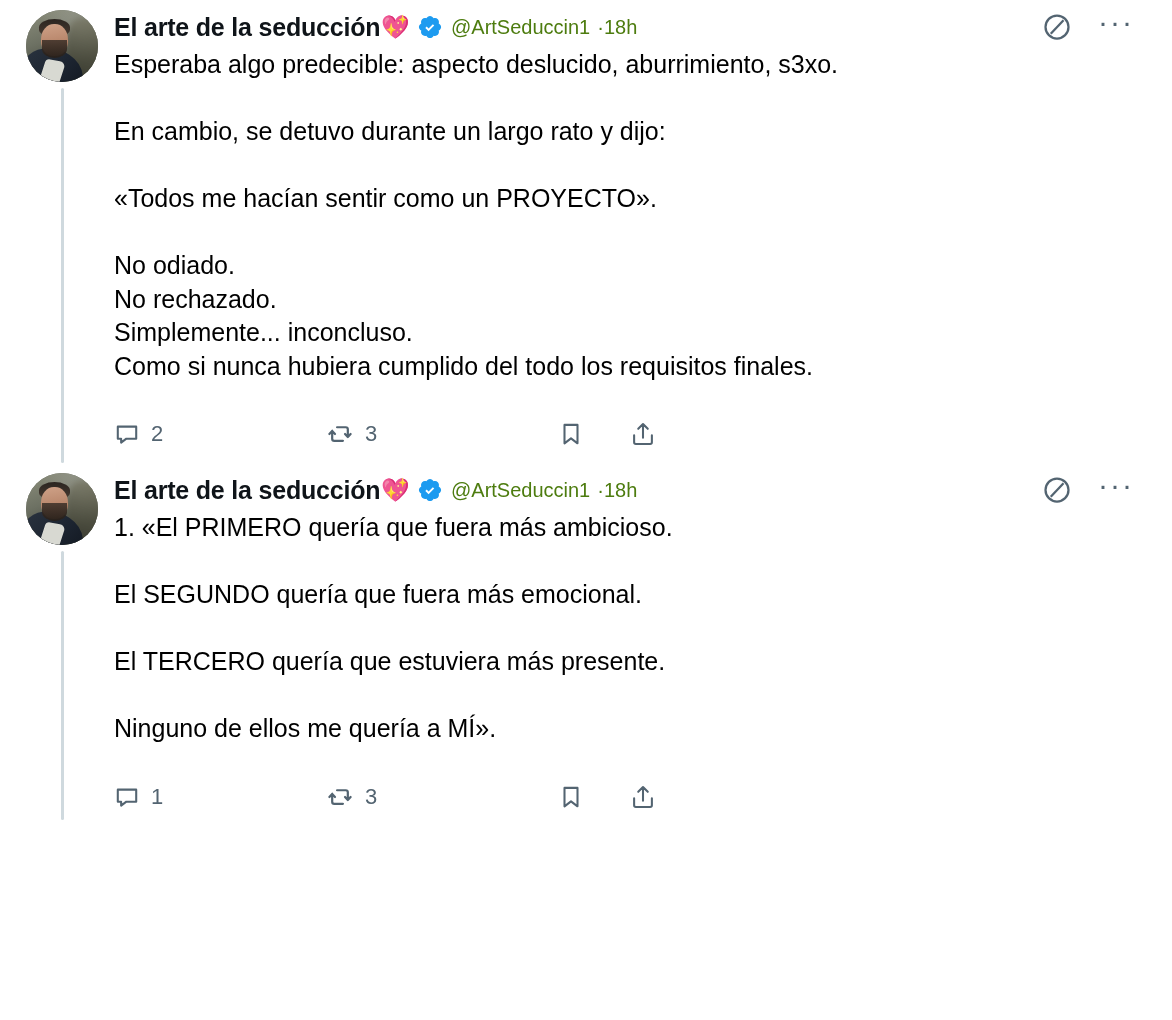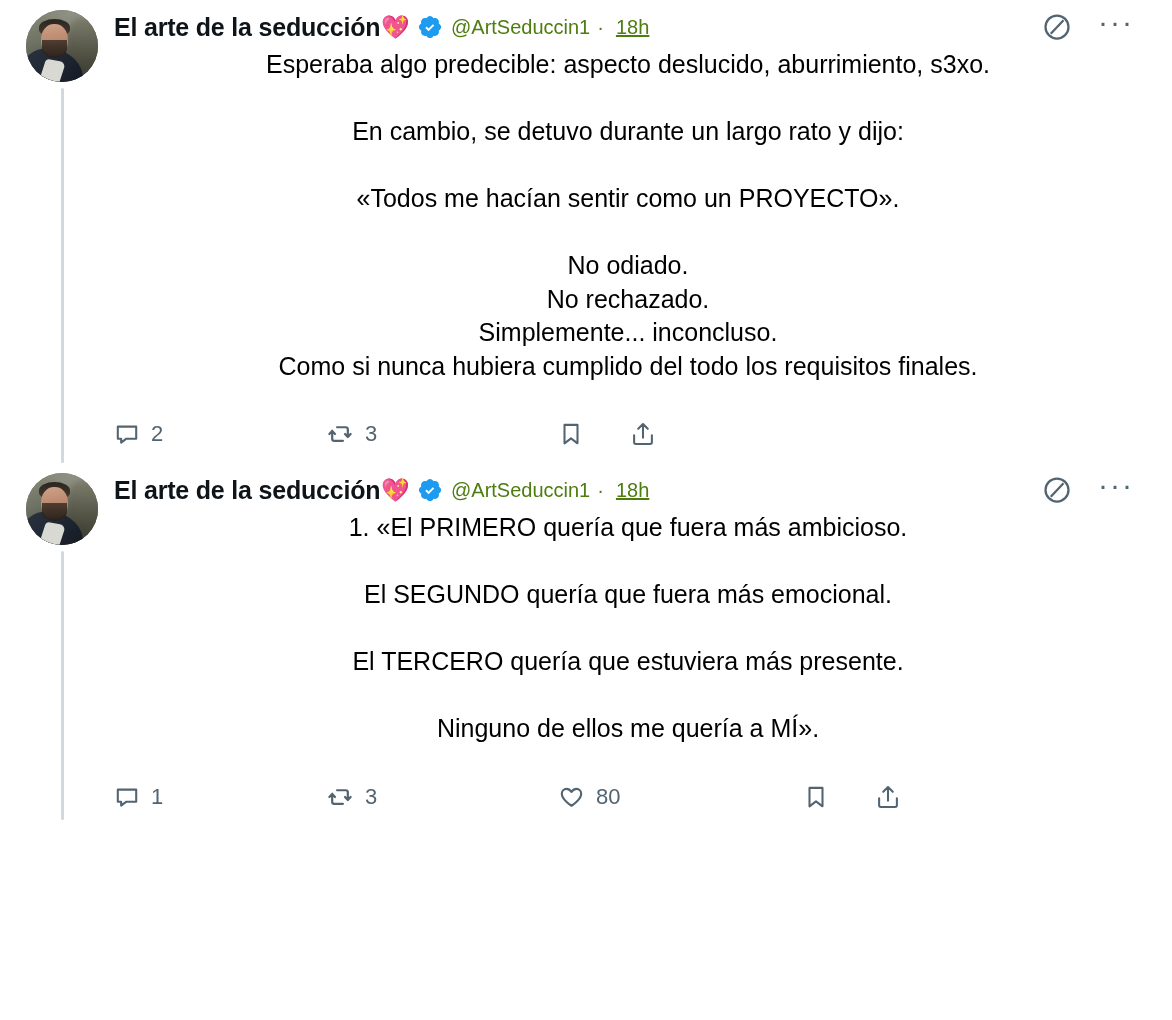--- a/index.html
+++ b/index.html
@@ -11,21 +11,20 @@
   body {
     width: 1172px;
     height: 1020px;
     font-family: "Liberation Sans", sans-serif;
     color: #0f1419;
     overflow: hidden;
   }
   .thread {
     position: relative;
     width: 1172px;
-    text-align: center;
   }
   .tweet {
     position: relative;
     display: flex;
     padding: 10px 20px 0 20px;
   }
   .gutter {
     position: relative;
     width: 84px;
     flex: 0 0 84px;
@@ -142,21 +141,21 @@
     margin-left: 7px;
     display: inline-flex;
     align-items: center;
   }
   .handle, .dot, .time {
     color: #4d7c0f;
     font-size: 20px;
     margin-left: 8px;
   }
   .dot { margin-left: 7px; }
-  .time { margin-left: 12px; text-decoration: underline; }
+  .time { margin-left: 0; }
   .header-spacer { flex: 1 1 auto; }
   .header-actions {
     display: flex;
     align-items: center;
     gap: 26px;
     padding-right: 8px;
   }
   .icon-btn {
     color: #536471;
     display: inline-flex;
@@ -349,28 +348,20 @@
           <span class="count">1</span>
         </div>
         <div class="action a-retweet">
           <span>
             <svg width="28" height="28" viewBox="0 0 24 24" aria-hidden="true">
               <path fill="none" stroke="#536471" stroke-width="1.9" stroke-linecap="round" stroke-linejoin="round" d="M5.3 9.4V16c0 1 .8 1.8 1.8 1.8h7.4M5.3 9.4L2.9 12M5.3 9.4l2.4 2.6M18.7 14.6V8c0-1-.8-1.8-1.8-1.8H9.5M18.7 14.6L21.1 12M18.7 14.6l-2.4-2.6"></path>
             </svg>
           </span>
           <span class="count">3</span>
         </div>
-        <div class="action a-like">
-          <span>
-            <svg width="27" height="27" viewBox="0 0 24 24" aria-hidden="true">
-              <path fill="none" stroke="#536471" stroke-width="1.9" stroke-linejoin="round" d="M12 20.2S3.4 14.9 3.4 9.5c0-2.4 1.9-4.3 4.2-4.3 1.7 0 3.2 1 4.4 2.7 1.2-1.7 2.7-2.7 4.4-2.7 2.3 0 4.2 1.9 4.2 4.3 0 5.4-8.6 10.7-8.6 10.7z"></path>
-            </svg>
-          </span>
-          <span class="count">80</span>
-        </div>
         <div class="a-right">
           <span class="icon-btn">
             <svg width="26" height="26" viewBox="0 0 24 24" aria-hidden="true">
               <path fill="none" stroke="#536471" stroke-width="1.9" stroke-linejoin="round" d="M6 3.6h12v17l-6-4.6-6 4.6z"></path>
             </svg>
           </span>
           <span class="icon-btn">
             <svg width="26" height="26" viewBox="0 0 24 24" aria-hidden="true">
               <path fill="none" stroke="#536471" stroke-width="1.9" stroke-linecap="round" stroke-linejoin="round" d="M12 15.4V2.8M12 2.8L7.6 7.2M12 2.8l4.4 4.4M3.8 13.2v6.4c0 .9.7 1.6 1.6 1.6h13.2c.9 0 1.6-.7 1.6-1.6v-6.4"></path>
             </svg>

